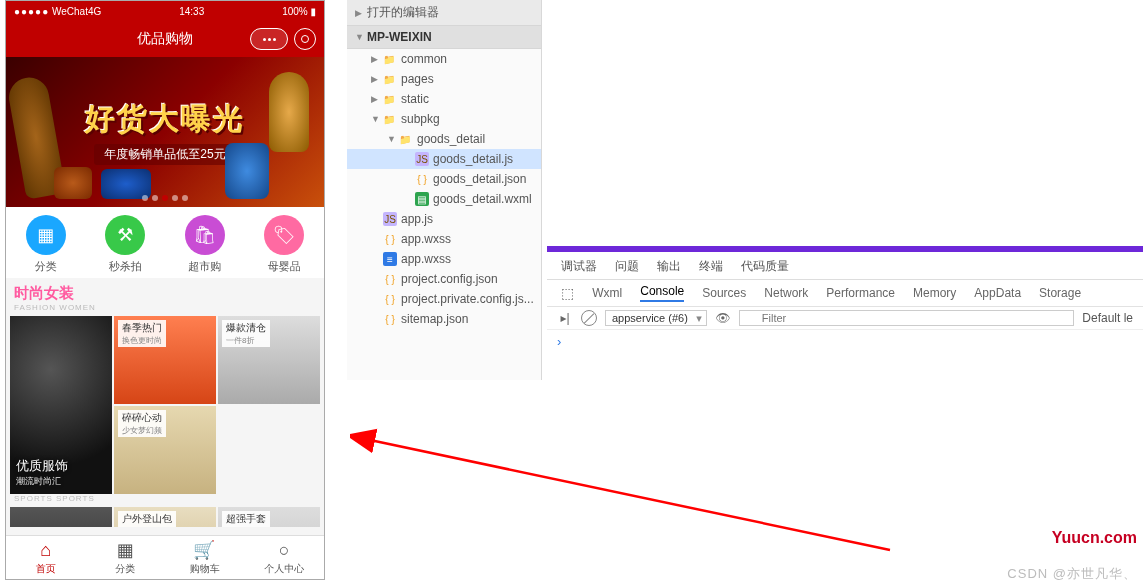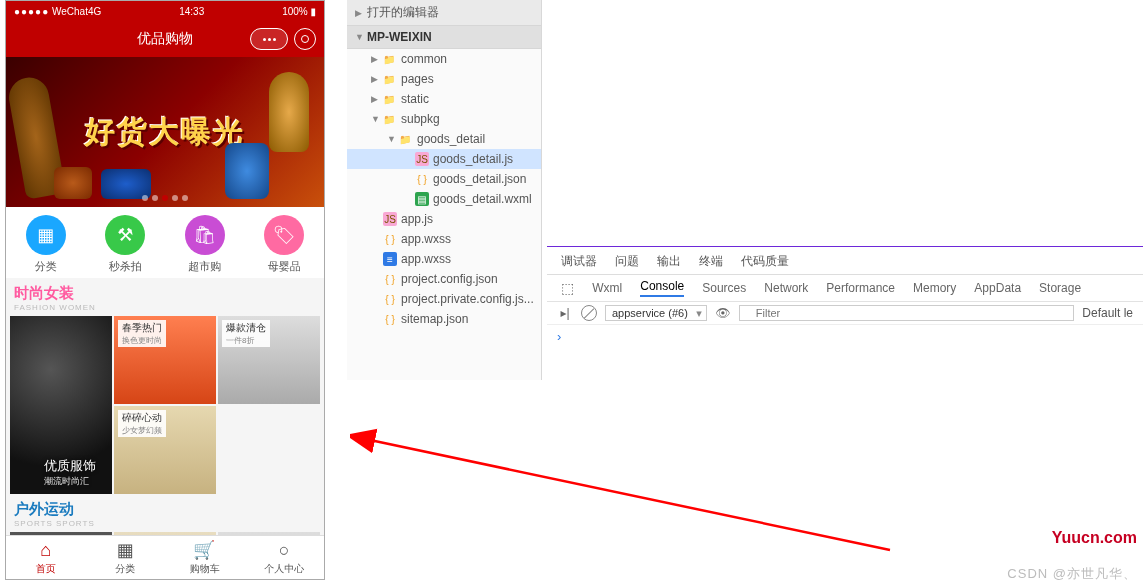--- a/index.html
+++ b/index.html
@@ -32,21 +32,21 @@
 .nav-ico { width: 40px; height: 40px; border-radius: 50%; display:flex;align-items:center;justify-content:center;color:#fff;font-size:18px; }
 .c-blue{background:#1aa7ff;} .c-green{background:#38c949;} .c-purple{background:#c94dd4;} .c-pink{background:#ff6aa2;}
 .sec-title { padding: 6px 8px 0; font-size: 15px; font-weight: bold; }
 .t-pink{color:#ff5aa0;} .t-blue{color:#1a7bbf;}
 .sec-sub{font-size:8px;color:#bbb;padding:0 8px 4px;letter-spacing:1px;}
 .grid3 { display: grid; grid-template-columns: 1fr 1fr 1fr; gap: 2px; padding: 0 4px; }
 .card { height: 88px; position: relative; background: #e9e9e9; overflow: hidden; font-size: 10px; }
 .card-big { grid-row: span 2; height: 178px; }
 .card .lbl{position:absolute;top:4px;left:4px;background:rgba(255,255,255,.9);padding:1px 4px;font-size:10px;color:#333;}
 .card .lbl small{display:block;font-size:8px;color:#888;}
-.card .lbl-bot{position:absolute;bottom:6px;left:6px;color:#fff;font-size:13px;text-shadow:0 0 4px #000;margin-left:28px;}
+.card .lbl-bot{position:absolute;bottom:6px;left:6px;color:#fff;font-size:13px;text-shadow:0 0 4px #000;}
 .card .lbl-bot small{display:block;font-size:9px;opacity:.9;}
 .card-big{background:linear-gradient(#333,#000);}
 .card-big::after{content:"";position:absolute;inset:0;background:radial-gradient(circle at 40% 30%,#555 0,#111 70%);}
 .card-big .lbl-bot{z-index:2;}
 .c2{background:linear-gradient(#ff7f50,#d64516);} .c3{background:linear-gradient(#ddd,#aaa);}
 .c4{background:linear-gradient(#2b4b8c,#0b1e40);} .c5{background:linear-gradient(#e6d8b0,#c7b280);}
 .g6{background:linear-gradient(#555,#222);} .g7{background:linear-gradient(#e8ddc0,#c9b480);} .g8{background:linear-gradient(#ddd,#bbb);}
 .tabbar { position: absolute; bottom: 0; left: 0; right: 0; height: 44px; background: #fff; border-top: 1px solid #ddd; display: flex; }
 .tab { flex: 1; display: flex; flex-direction: column; align-items: center; justify-content: center; font-size: 10px; color: #555; gap: 1px; }
 .tab.active { color: #c00000; }
@@ -54,35 +54,35 @@
 
 
 .tree-panel { position: absolute; left: 347px; top: 0; width: 195px; height: 380px; border-right: 1px solid #d8d8d8; background: #fafafa; font-size: 12px; }
 .tree-section-h { background:#eaeaea; border-bottom:1px solid #d6d6d6; padding: 4px 8px; display:flex; align-items:center; gap:4px; color:#555; }
 .tree-section-h.selected { background:#e0e0e0; font-weight:bold; color:#333; }
 .tree-list { }
 .tree-row { display:flex; align-items:center; gap:4px; padding: 2px 0 2px 12px; color:#555; height:20px; }
 .tree-row.sel{ background:#d0e4ff; }
 .indent1{padding-left:24px;} .indent2{padding-left:40px;} .indent3{padding-left:56px;}
 .fico{width:14px;height:14px;display:inline-flex;align-items:center;justify-content:center;font-size:10px;border-radius:2px;}
-.f-folder{color:#b8860b;} .f-folder-gr{color:#888;} .f-js{background:#f9a8d4;color:#7a5200;} .f-json{color:#f0a020;} .f-wxml{background:#2ea44f;color:#fff;} .f-wxss{background:#2f7ae5;color:#fff;}
+.f-folder{color:#b8860b;} .f-folder-gr{color:#888;} .f-js{background:#c4b5fd;color:#7a5200;} .f-json{color:#f0a020;} .f-wxml{background:#2ea44f;color:#fff;} .f-wxss{background:#2f7ae5;color:#fff;}
 .caret{width:8px;color:#888;font-size:9px;display:inline-block;}
 
 
-.devtools { position: absolute; left: 547px; right:0; top: 246px; height: 90px; background: #fff; border-top:1px solid #6d28d9; font-size:12px; color:#555; }
+.devtools { position: absolute; left: 547px; right:0; top: 246px; height: 90px; background: #fff; border-top:6px solid #6d28d9; font-size:12px; color:#555; }
 .dt-tabs { display:flex; gap:18px; padding: 6px 14px 4px; border-bottom:1px solid #ddd; }
 .dt-tabs span{cursor:default;}
 .dt-tabs2 { display:flex; align-items:center; gap:18px; padding: 4px 14px; border-bottom:1px solid #e2e2e2; color:#666; }
 .dt-tabs2 .active{color:#000; border-bottom:2px solid #2f7ae5; padding-bottom:2px;}
 .dt-bar { display:flex; align-items:center; gap:8px; padding:3px 10px; border-bottom:1px solid #eee; }
 .dt-bar .btn-ico{width:16px;height:16px;display:flex;align-items:center;justify-content:center;color:#666;border:1px solid transparent;}
 .dt-bar .nocircle{border:1px solid #888;border-radius:50%;position:relative;}
 .dt-bar .nocircle::after{content:"";position:absolute;width:14px;height:1px;background:#888;transform:rotate(-45deg);}
 .dt-sel{border:1px solid #ccc;padding:1px 18px 1px 6px;font-size:11px;color:#333;background:#fff;position:relative;}
-.dt-filter{flex:1;border:1px solid #ccc;padding:1px 16px;font-size:11px;color:#333;background:#fff;}
+.dt-filter{flex:1;border:1px solid #ccc;padding:1px 22px;font-size:11px;color:#333;background:#fff;}
 .dt-body{padding:4px 10px;color:#888;font-size:13px;}
 .dt-car{color:#888;}
 
 
 .arrow-svg{position:absolute;left:350px;top:380px;pointer-events:none;}
 
 
 .wm1{position:absolute;right:6px;bottom:40px;color:#c60022;font-weight:bold;font-size:16px;}
 .wm2{position:absolute;right:6px;bottom:4px;color:#bcbcbc;font-size:13px;letter-spacing:1px;}
 </style>
@@ -108,20 +108,21 @@
         </div>
     </div>
   </div>
   <div class="banner">
     <div class="banner-prod p1"></div>
     <div class="banner-prod p2"></div>
     <div class="jar"></div>
     <div class="jar2"></div>
     <div class="can"></div>
     <div class="banner-title">好货大曝光</div>
+    <div class="banner-sub">年度畅销单品低至25元</div>
     <div class="banner-dots">
         <span></span>
         <span></span>
         <span class="active"></span>
         <span></span>
         <span></span>
       </div>
   </div>
   <div class="nav-row">
     <div class="nav-item">
@@ -150,21 +151,20 @@
     <div class="card c2">
         <div class="lbl"><span>春季热门</span><small>换色更时尚</small></div>
       </div>
     <div class="card c3">
         <div class="lbl"><span>爆款清仓</span><small>一件8折</small></div>
       </div>
     <div class="card c5">
         <div class="lbl"><span>碎碎心动</span><small>少女梦幻频</small></div>
       </div>
   </div>
-  <div class="sec-title t-blue">户外运动</div>
   <div class="sec-sub">SPORTS SPORTS</div>
   <div class="grid3" style="height:20px;overflow:hidden;">
     <div class="card g6"></div>
     <div class="card g7">
         <div class="lbl"><span>户外登山包</span><small>用途更广泛</small></div>
       </div>
     <div class="card g8">
         <div class="lbl"><span>超强手套</span><small>全方位防护</small></div>
       </div>
   </div>

